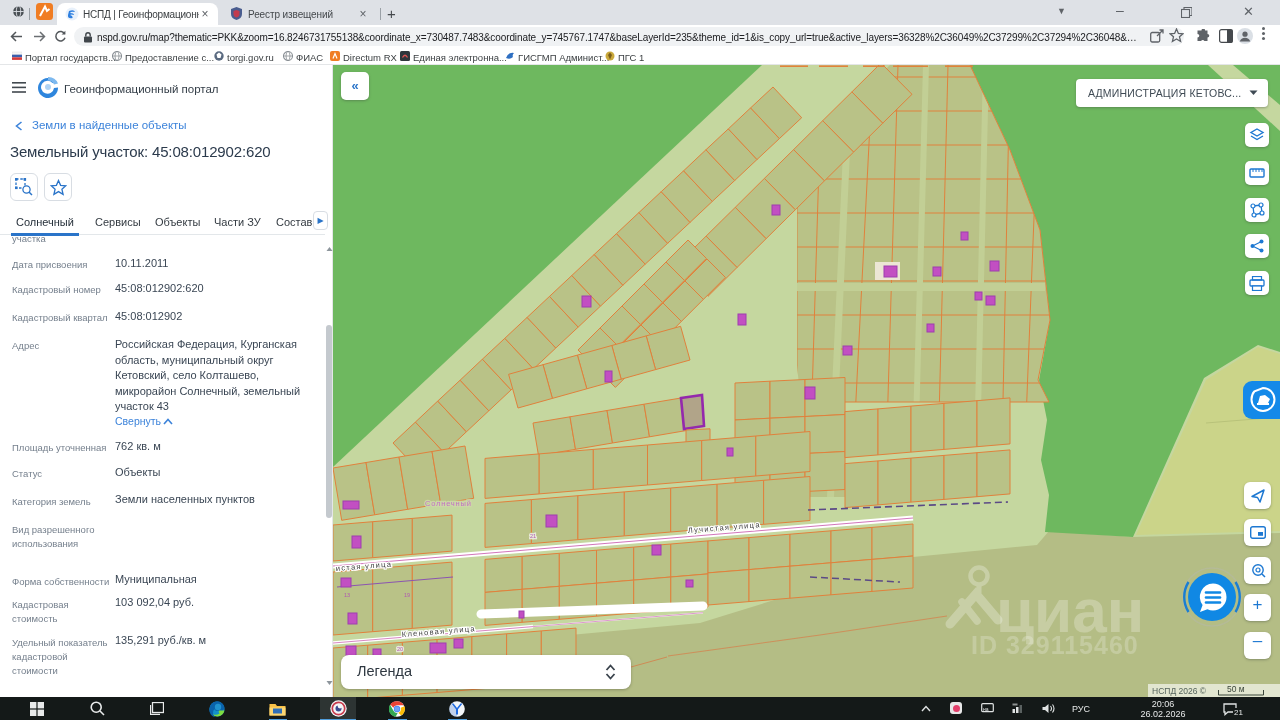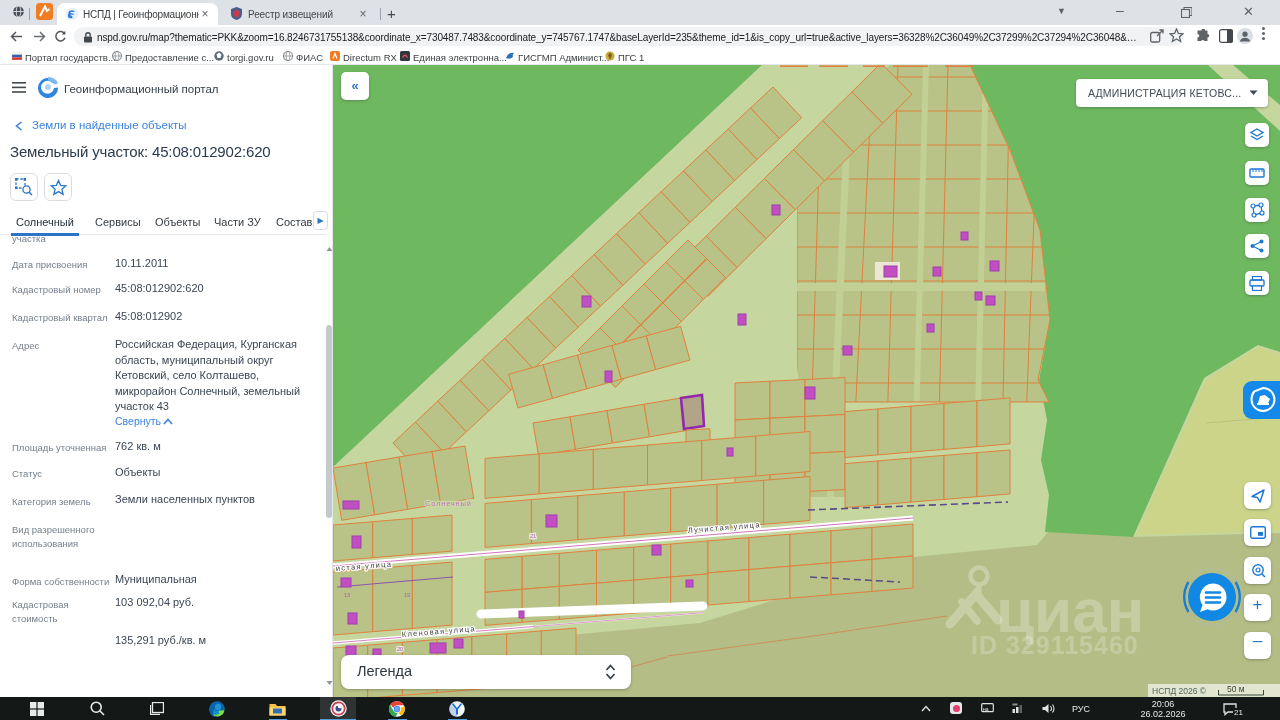--- a/index.html
+++ b/index.html
@@ -517,20 +517,21 @@
     <div class="pval" style="top:374px">762 кв. м</div>
     <div class="plabel" style="top:402px">Статус</div>
     <div class="pval" style="top:400px">Объекты</div>
     <div class="plabel" style="top:430px">Категория земель</div>
     <div class="pval" style="top:427px">Земли населенных пунктов</div>
     <div class="plabel" style="top:458px">Вид разрешенного<br>использования</div>
     <div class="plabel" style="top:510px">Форма собственности</div>
     <div class="pval" style="top:507px">Муниципальная</div>
     <div class="plabel" style="top:533px">Кадастровая<br>стоимость</div>
     <div class="pval" style="top:530px">103 092,04 руб.</div>
+    <div class="plabel" style="top:571px">Удельный показатель<br>кадастровой<br>стоимости</div>
     <div class="pval" style="top:568px">135,291 руб./кв. м</div>
     <div class="abs" style="left:115px;top:350px;font-size:10.5px;color:#3c83da;">Свернуть</div>
     <svg class="abs" style="left:163px;top:353px" width="10" height="7">
       <path d="M1 6 L5 1.5 L9 6" stroke="#3c83da" stroke-width="1.6" fill="none"></path>
     </svg>
     <svg class="abs" style="left:326px;top:181px" width="7" height="6">
       <path d="M0.5 5 L3.5 1 L6.5 5 Z" fill="#8d959c"></path>
     </svg>
     <div id="sb-thumb"></div>
     <svg class="abs" style="left:326px;top:615px" width="7" height="6">

